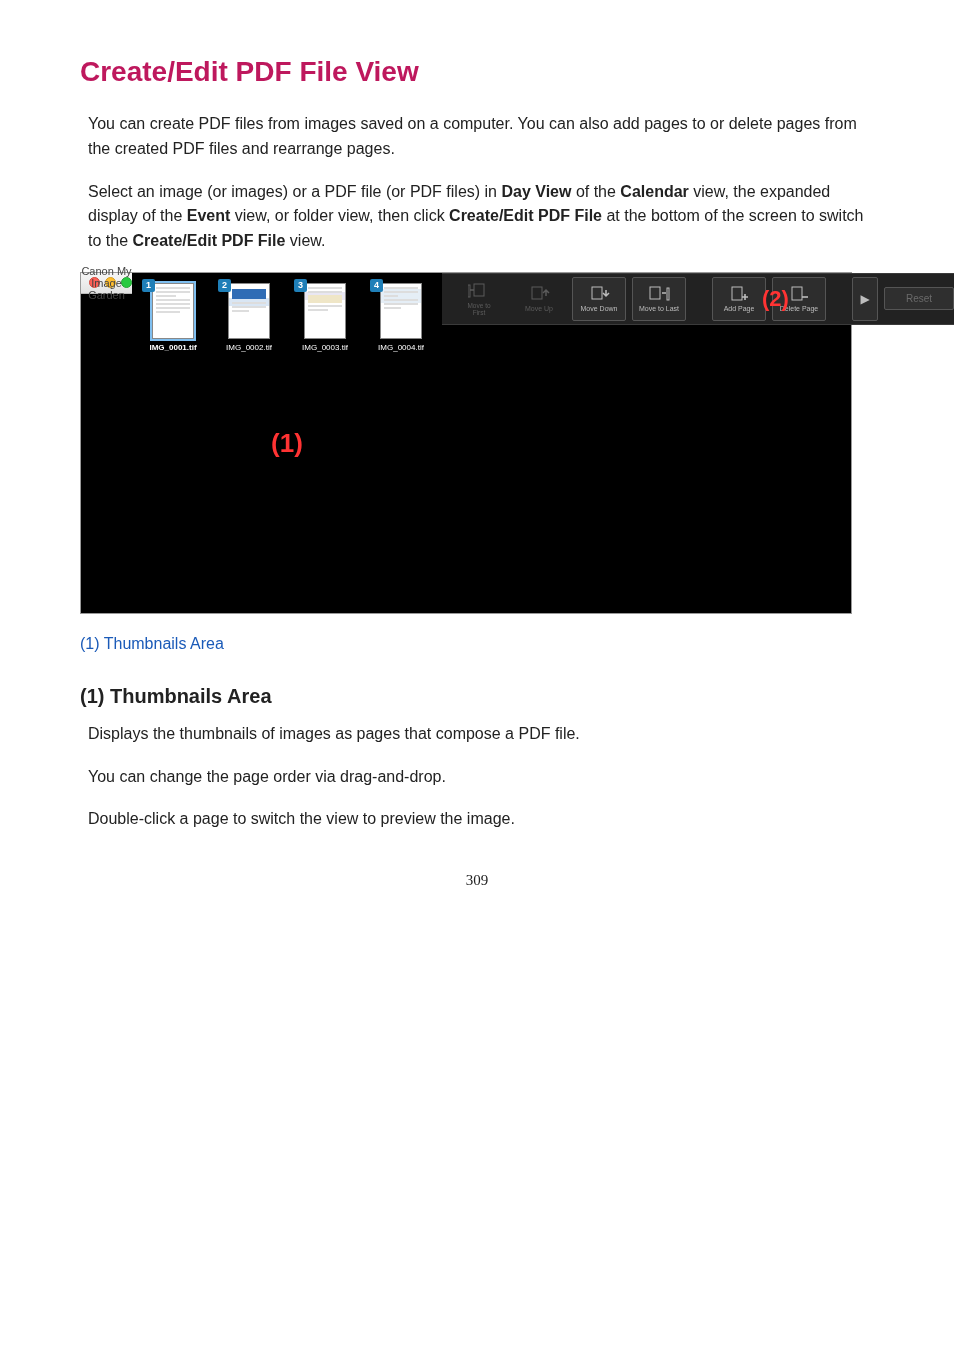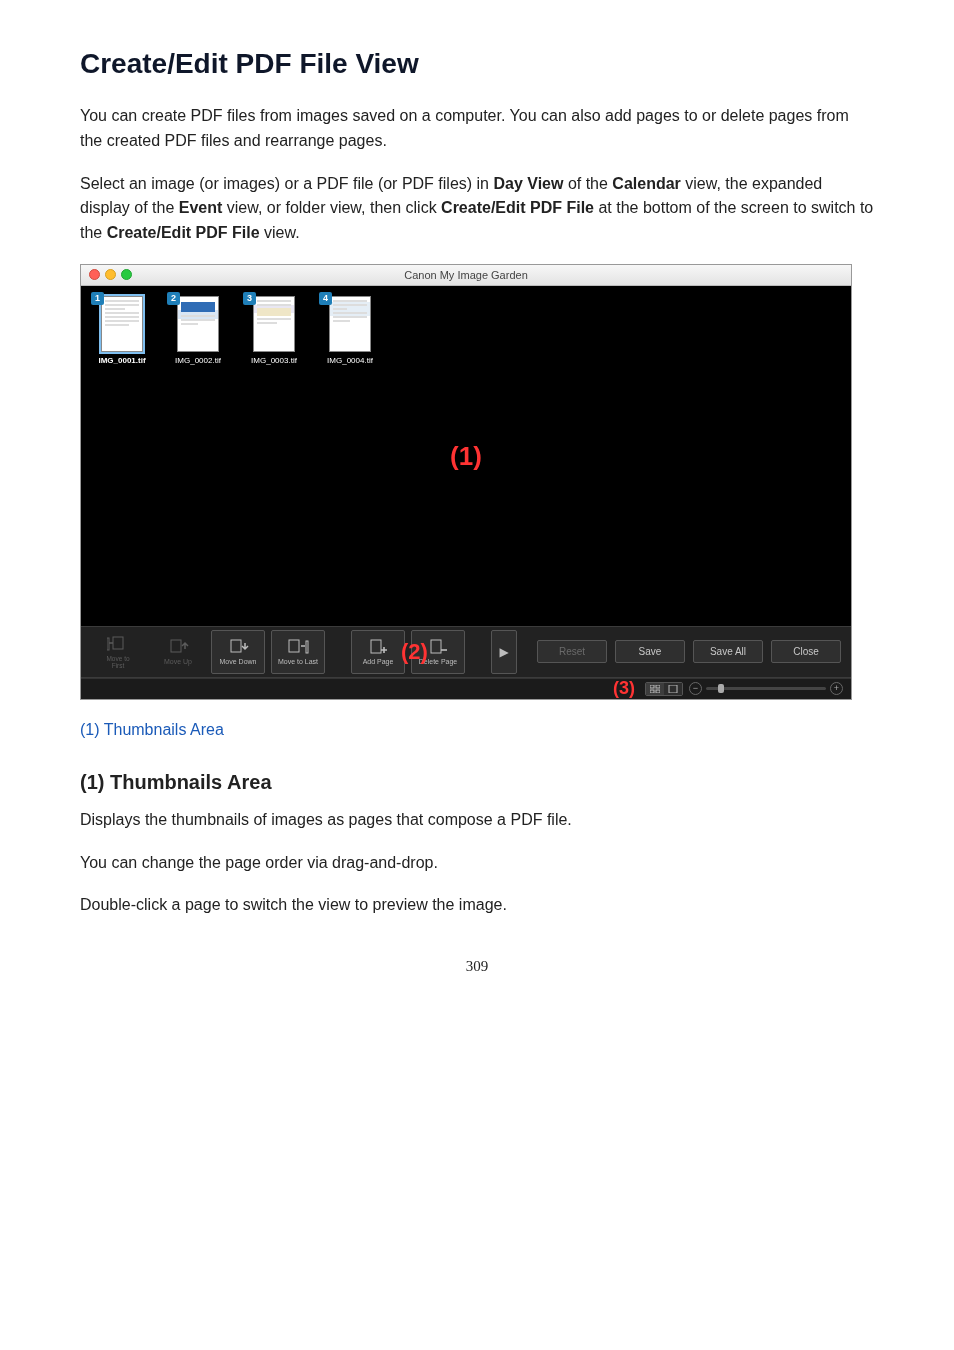--- a/index.html
+++ b/index.html
@@ -6,37 +6,37 @@
     margin: 0;
     padding: 40px 80px;
     font-family: Arial, Helvetica, sans-serif;
     font-size: 16px;
     color: #222;
     width: 954px;
     box-sizing: border-box;
     background: #fff;
   }
   h1.page-title {
-    color: #0f172a;
+    color: #be185d;
     font-size: 28px;
     font-weight: bold;
-    margin: 8px 0 24px 0;
+    margin: 16px 0 24px 0;
   }
   p.body-text {
     line-height: 1.55;
-    margin: 0 0 18px 0;
+    margin: 0 0 18px 8px;
   }
   .app-window {
     width: 770px;
     border: 1px solid #999;
     background: #000;
     margin: 6px 0 18px 0;
     position: relative;
     display: flex;
-    flex-direction: column;
+    flex-direction: row;
   }
   .app-titlebar {
     background: linear-gradient(#f7f7f7,#e3e3e3);
     height: 20px;
     display: flex;
     align-items: center;
     position: relative;
     border-bottom: 1px solid #bbb;
   }
   .traffic-dots {

